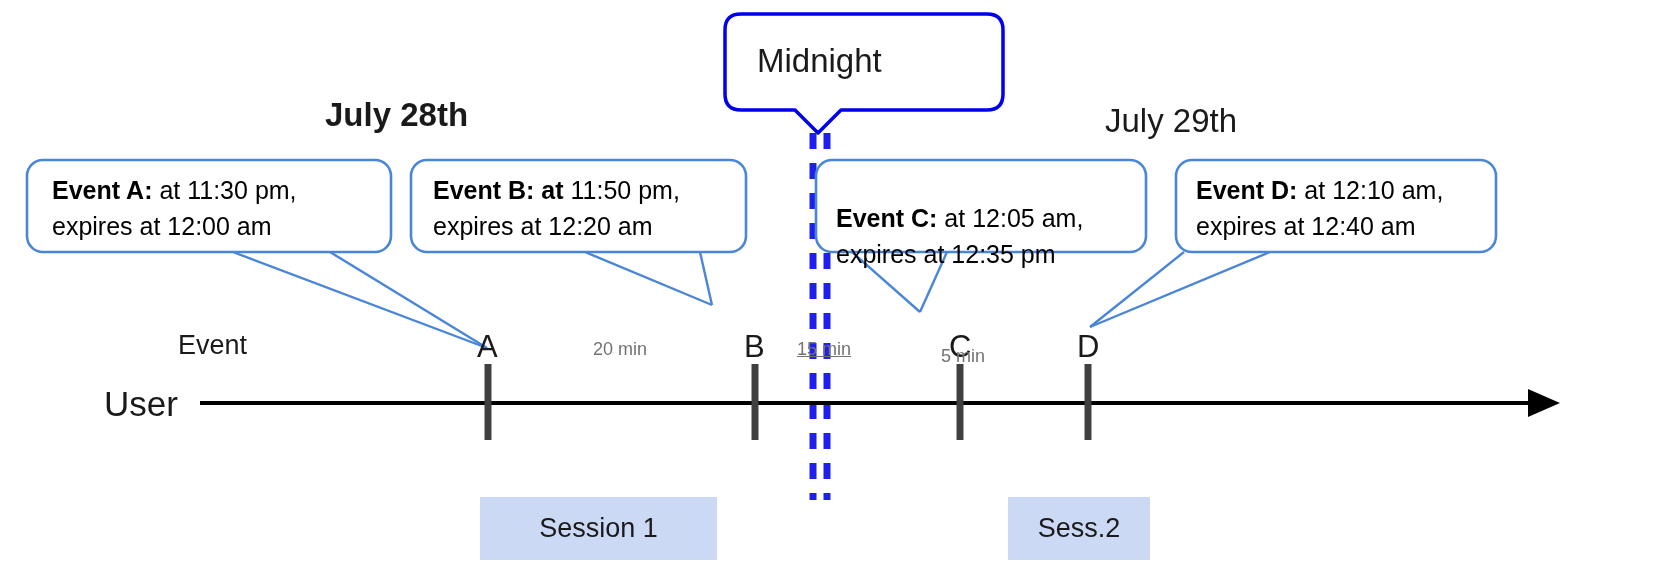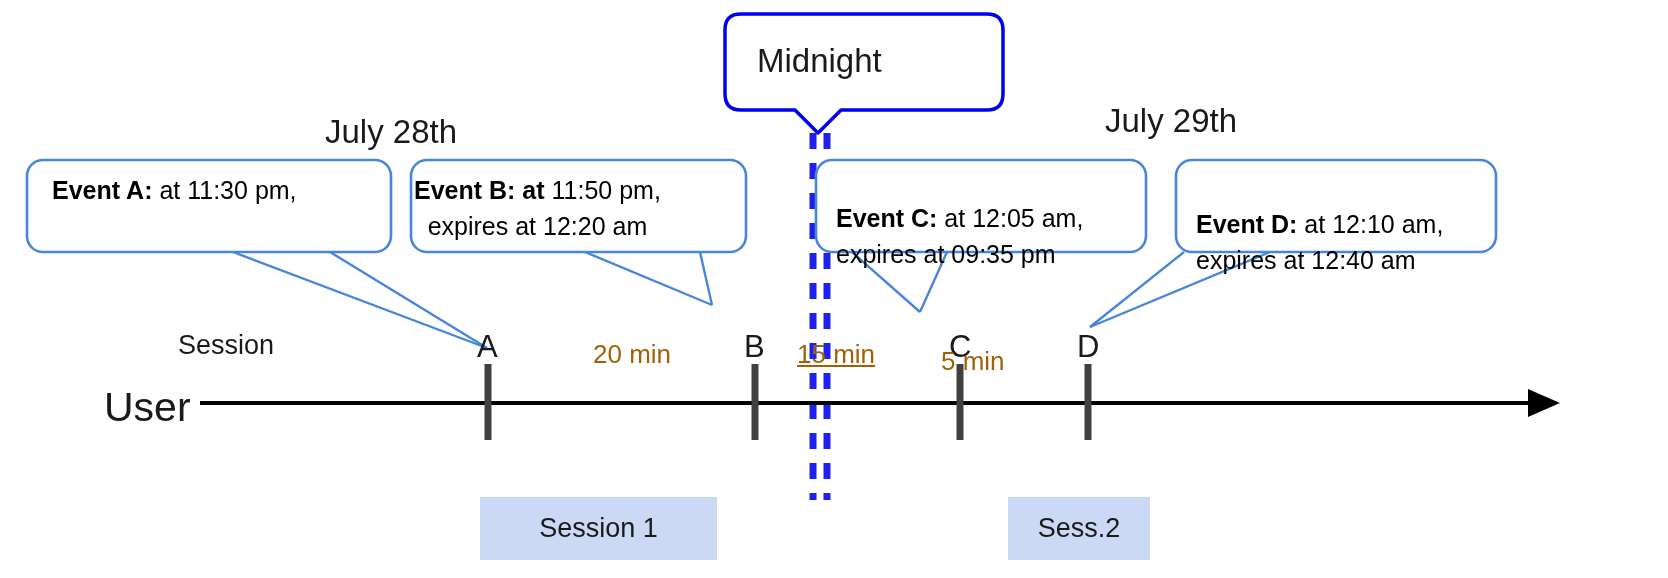--- a/index.html
+++ b/index.html
@@ -10,25 +10,25 @@
 
   
   .callout-text{position:absolute;font-size:25px;line-height:36px;color:#000;
                 white-space:nowrap;}
   .callout-text b{font-weight:bold;}
 
   .midnight-label{position:absolute;font-size:33px;color:#1a1a1a;white-space:nowrap;}
 
   .date-label{position:absolute;font-size:33px;color:#1a1a1a;white-space:nowrap;}
 
-  .axis-label{position:absolute;font-size:41px;color:#1a1a1a;white-space:nowrap;}
+  .axis-label{position:absolute;font-size:35px;color:#1a1a1a;white-space:nowrap;}
   .events-label{position:absolute;font-size:27px;color:#1a1a1a;white-space:nowrap;}
 
   .tick-letter{position:absolute;font-size:31px;color:#1a1a1a;white-space:nowrap;}
-  .gap-label{position:absolute;font-size:26px;color:#a16207;white-space:nowrap;}
+  .gap-label{position:absolute;font-size:18px;color:#737373;white-space:nowrap;}
 
   .session-box{position:absolute;background:#ccd9f5;display:flex;
                align-items:center;justify-content:center;}
   .session-box span{font-size:27px;color:#1a1a1a;white-space:nowrap;}
 </style>
 </head>
 <body>
 
 <div id="stage">
 
@@ -71,43 +71,44 @@
     <g stroke="#404040" stroke-width="7">
       <line x1="488" y1="364" x2="488" y2="440"></line>
       <line x1="755" y1="364" x2="755" y2="440"></line>
       <line x1="960" y1="364" x2="960" y2="440"></line>
       <line x1="1088" y1="364" x2="1088" y2="440"></line>
     </g>
   </svg>
 
   <div class="midnight-label" style="left:757px;top:42px;">Midnight</div>
 
-  <div class="date-label" style="left:325px;top:113px;">July 28th</div>
+  <div class="date-label" style="left:325px;top:96px;font-weight:bold;">July 28th</div>
   <div class="date-label" style="left:1105px;top:102px;">July 29th</div>
 
   <div class="callout-text" style="left:52px;top:172px;">
     <div><b>Event A:</b><span> at 11:30 pm,</span></div>
+    <div>expires at 12:00 am</div>
   </div>
 
-  <div class="callout-text" style="left:414px;top:172px;text-align:center;">
+  <div class="callout-text" style="left:433px;top:172px;">
     <div><b>Event B: at</b><span> 11:50 pm,</span></div>
     <div>expires at 12:20 am</div>
   </div>
 
   <div class="callout-text" style="left:836px;top:172px;margin-top:28px;">
     <div><b>Event C:</b><span> at 12:05 am,</span></div>
-    <div>expires at 09:35 pm</div>
+    <div>expires at 12:35 pm</div>
   </div>
 
-  <div class="callout-text" style="left:1196px;top:172px;margin-top:34px;">
+  <div class="callout-text" style="left:1196px;top:172px;">
     <div><b>Event D:</b><span>  at 12:10 am,</span></div>
     <div>expires at 12:40 am</div>
   </div>
 
-  <div class="events-label" style="left:178px;top:330px;">Session</div>
+  <div class="events-label" style="left:178px;top:330px;">Event</div>
   <div class="axis-label" style="left:104px;top:384px;">User</div>
 
   <div class="tick-letter" style="left:477px;top:329px;">A</div>
   <div class="tick-letter" style="left:744px;top:329px;">B</div>
   <div class="tick-letter" style="left:949px;top:329px;">C</div>
   <div class="tick-letter" style="left:1077px;top:329px;">D</div>
 
   <div class="gap-label" style="left:593px;top:339px;">20 min</div>
   <div class="gap-label" style="left:797px;top:339px;text-decoration:underline;">15 min</div>
   <div class="gap-label" style="left:941px;top:346px;">5 min</div>

